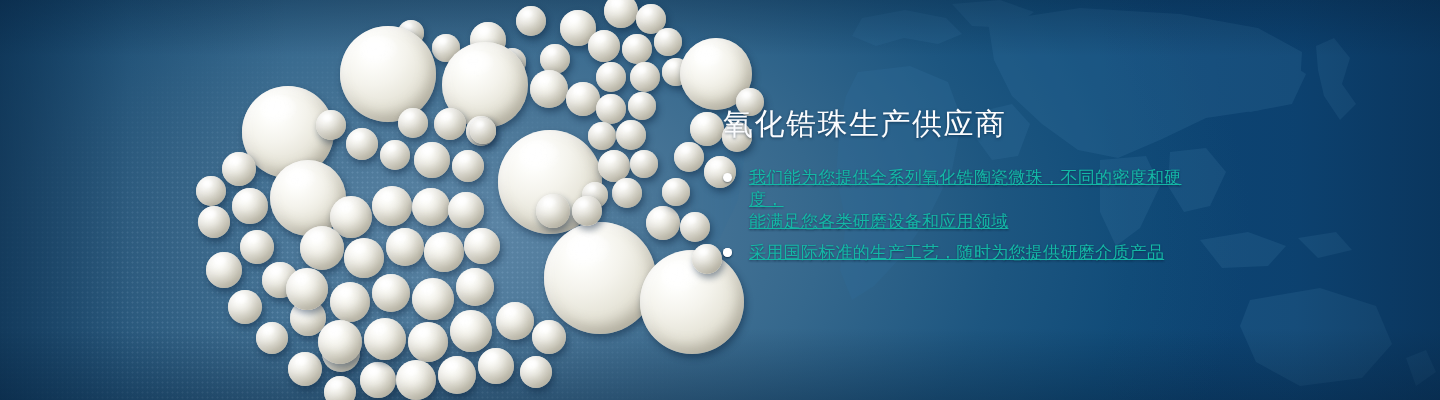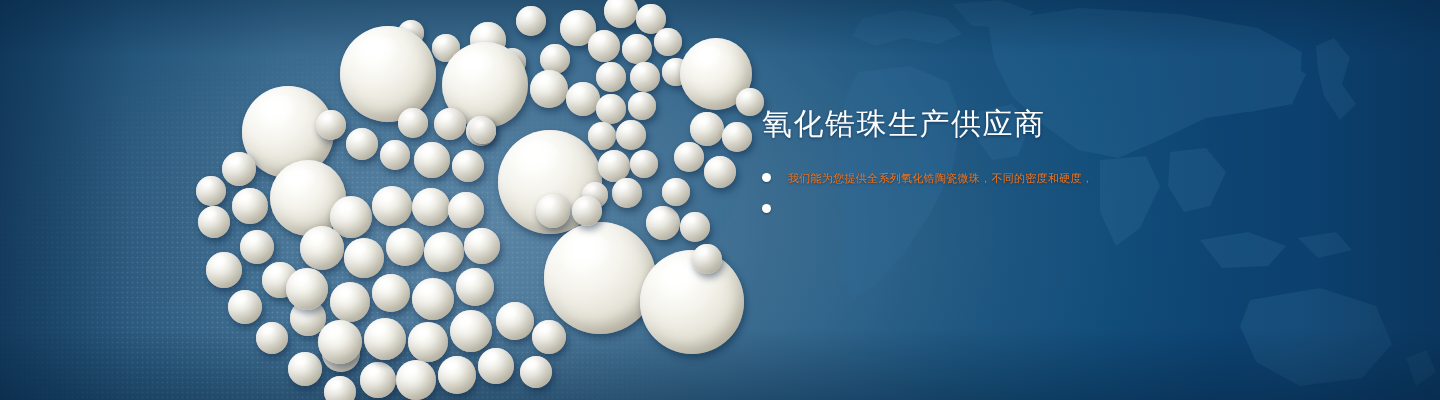--- a/index.html
+++ b/index.html
@@ -69,21 +69,21 @@
     width:36%; height:28%;
     border-radius:50%;
     background:radial-gradient(ellipse at 40% 40%, rgba(255,255,255,.98) 0%, rgba(255,255,255,.55) 45%, rgba(255,255,255,0) 80%);
     filter:blur(1px);
   }
   .bead.lg::after{ left:20%; top:10%; width:40%; height:30%; }
 
   
   .copy{
     position:absolute;
-    left:762px; top:104px;
+    left:723px; top:104px;
     width:460px;
     color:#ffffff;
   }
   .headline{
     margin:0;
     font-size:30px;
     font-weight:400;
     letter-spacing:1.5px;
     line-height:40px;
     color:#fbfcfe;
@@ -92,25 +92,26 @@
   }
   .bullets{
     list-style:none;
     margin:23px 0 0 0;
     padding:0;
   }
   .bullet{
     position:relative;
     padding-left:26px;
     margin-bottom:9px;
-    font-size:11px;
+    font-size:17px;
     line-height:22px;
     letter-spacing:.3px;
-    color:#f97316;
+    color:#14b8a6;
     text-shadow:0 1px 2px rgba(3,26,50,.5);
+    text-decoration:underline;
   }
   .bullet:last-child{ margin-bottom:0; }
   .dot{
     position:absolute;
     left:0; top:6px;
     width:9px; height:9px;
     border-radius:50%;
     background:#ffffff;
     box-shadow:0 1px 2px rgba(3,26,50,.45);
   }
@@ -260,20 +261,25 @@
     <div class="bead" style="left:736px;top:88px;width:28px;height:28px;"></div>
   </div>
 
   <div class="copy">
     <h1 class="headline">氧化锆珠生产供应商</h1>
 
     <ul class="bullets">
       <li class="bullet">
         <span class="dot"></span>
         <span>我们能为您提供全系列氧化锆陶瓷微珠，不同的密度和硬度，</span>
+        <span class="line2">能满足您各类研磨设备和应用领域</span>
       </li>
       <li class="bullet">
         <span class="dot"></span>
       </li>
+      <li class="bullet">
+        <span class="dot"></span>
+        <span>采用国际标准的生产工艺，随时为您提供研磨介质产品</span>
+      </li>
     </ul>
   </div>
 
 </div>
 
 </body></html>

